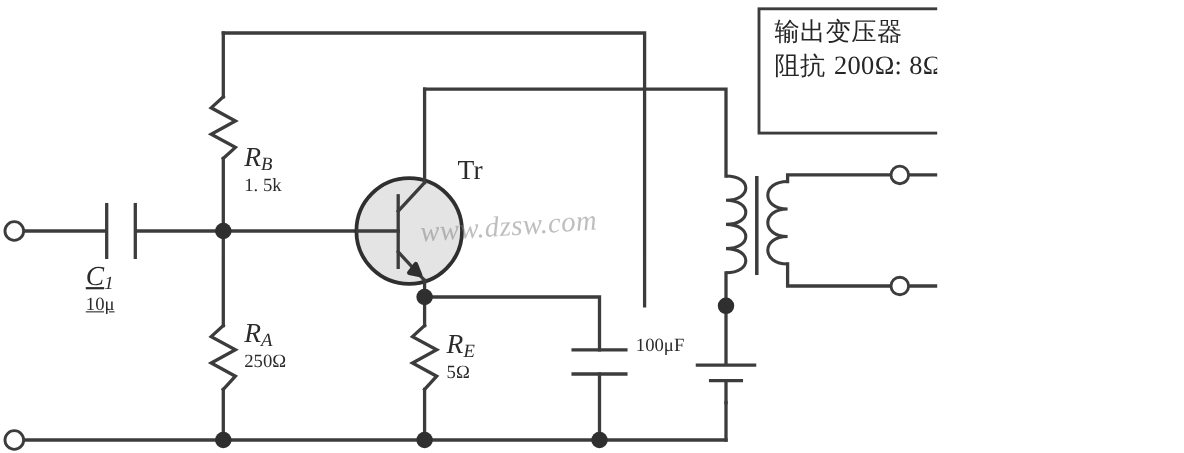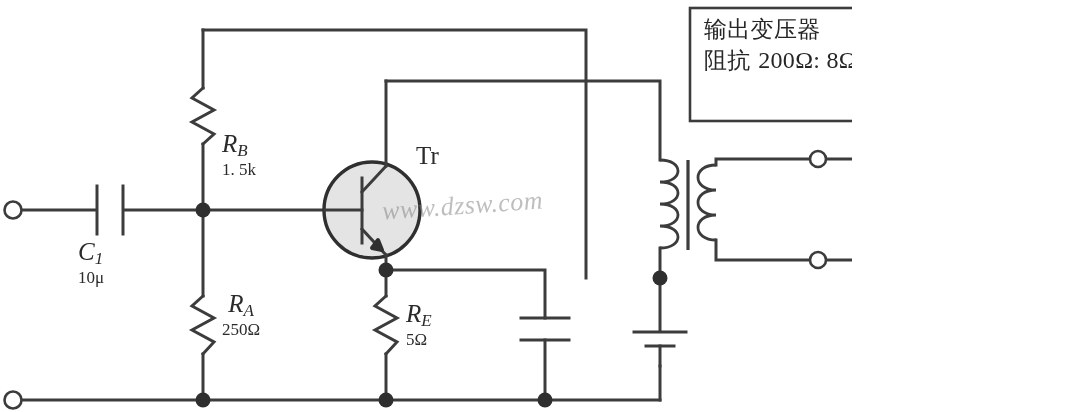--- a/index.html
+++ b/index.html
@@ -273,41 +273,42 @@
   </svg>
 
   <div class="note-box">
     <div class="note-line">输出变压器</div>
     <div class="note-line">
       <span>阻抗</span>
       <span class="nums">200Ω: 8Ω</span>
     </div>
   </div>
 
-  <div class="lbl" style="left:78px; top:238px;">
+  <div class="lbl" style="left:78px; top:238px;text-decoration:underline;">
     <div class="comp-name"><span class="it">C</span><span class="sub">1</span></div>
     <div class="comp-val">10μ</div>
   </div>
 
   <div class="lbl" style="left:222px; top:90px;margin-top:40px;">
     <div class="comp-name"><span class="it">R</span><span class="sub">B</span></div>
     <div class="comp-val">1. 5k</div>
   </div>
 
-  <div class="lbl" style="left:222px; top:290px;text-align:center;">
+  <div class="lbl" style="left:222px; top:290px;">
     <div class="comp-name"><span class="it">R</span><span class="sub">A</span></div>
     <div class="comp-val">250Ω</div>
   </div>
 
   <div class="lbl" style="left:406px; top:300px;">
     <div class="comp-name"><span class="it">R</span><span class="sub">E</span></div>
     <div class="comp-val">5Ω</div>
   </div>
 
   <div class="lbl" style="left:578px; top:304px;">
+    <div class="comp-val">100μF</div>
   </div>
 
 
   <div class="tr-label">
     <span>Tr</span>
   </div>
 
   <div class="spk-ohm">8Ω</div>
 
   <div class="watermark">www.dzsw.com</div>

